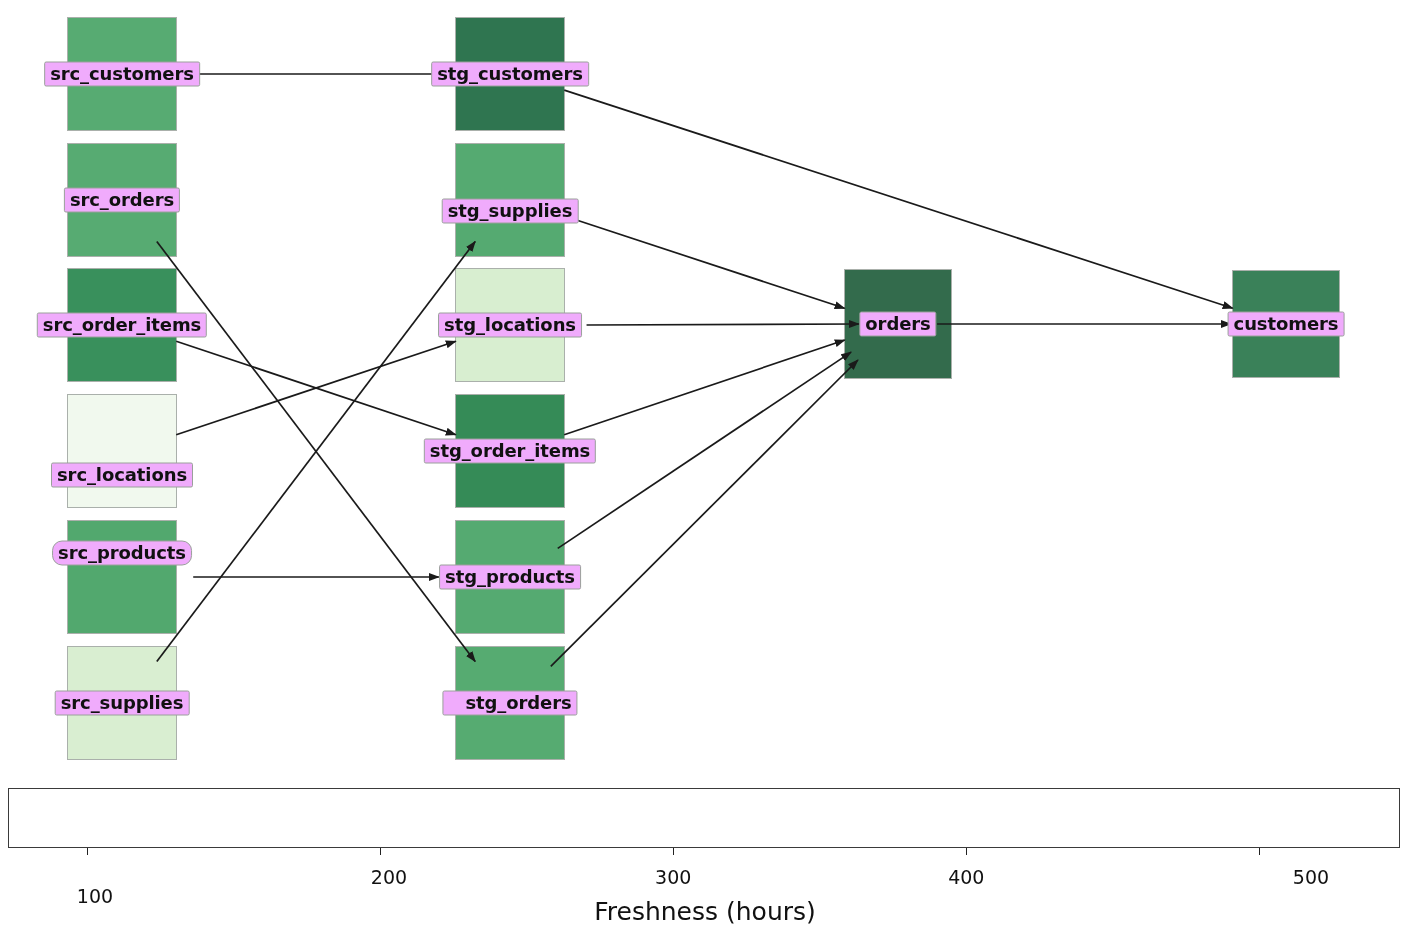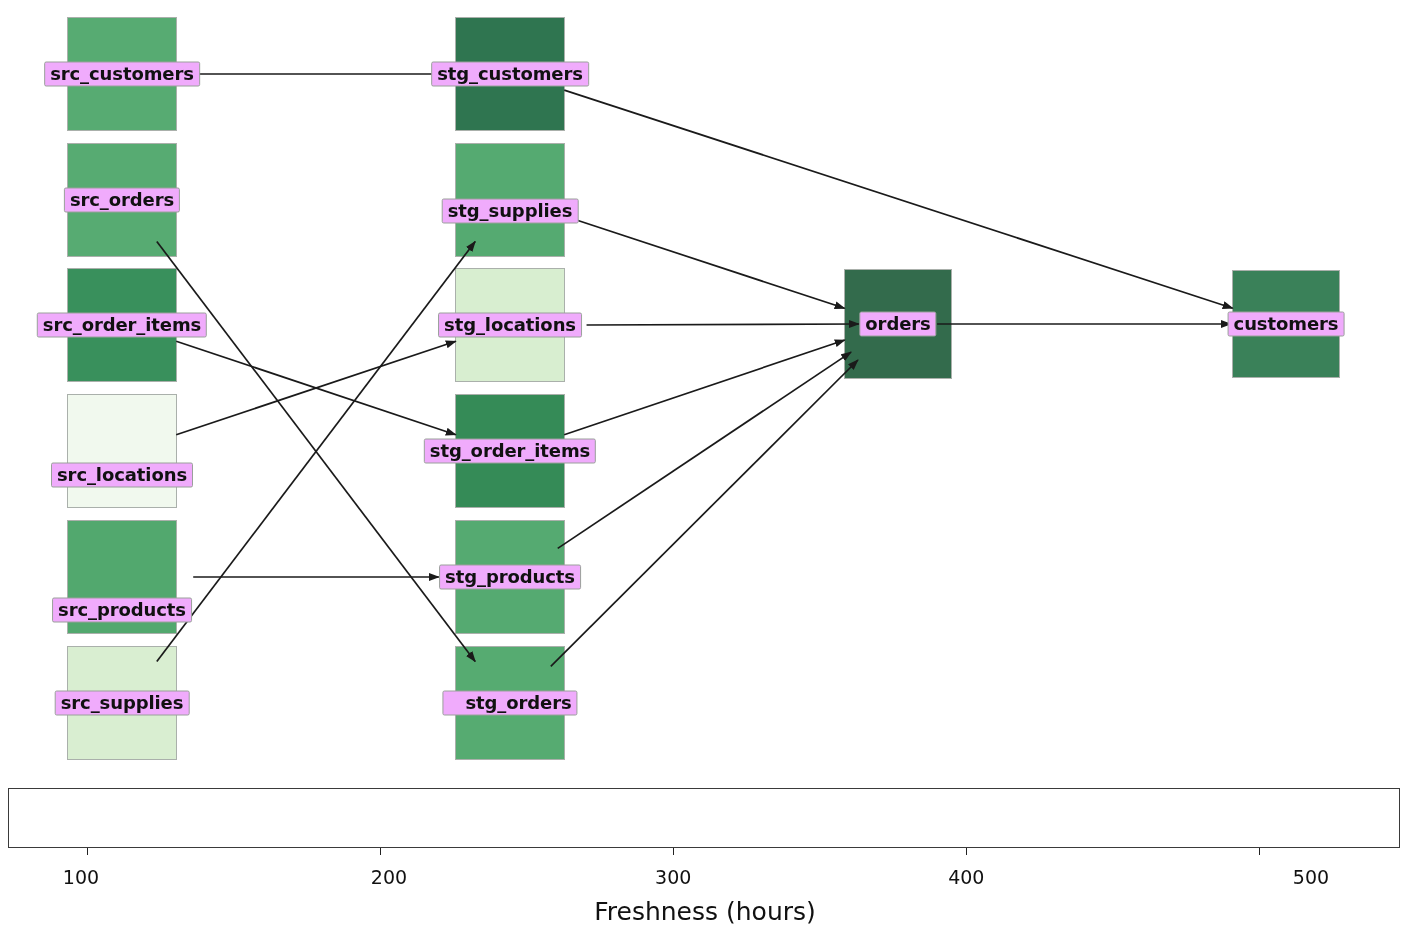--- a/index.html
+++ b/index.html
@@ -68,36 +68,36 @@
         <line x1="550.7752205480012" y1="666.3569487095951" x2="857.940134198455" y2="360.00019074145035" marker-end="url(#arrowhead)"></line>
         <line x1="937.1" y1="324" x2="1230.85" y2="324" marker-end="url(#arrowhead)"></line>
       </g>
   </svg>
 
   <div id="node-labels">
       <div class="node-label" style="left: 122px; top: 74px;">src_customers</div>
       <div class="node-label" style="left: 122px; top: 200px;">src_orders</div>
       <div class="node-label" style="left: 122px; top: 325px;">src_order_items</div>
       <div class="node-label" style="left: 122px; top: 475px;">src_locations</div>
-      <div class="node-label" style="left: 122px; top: 610px;">src_products</div>
+      <div class="node-label" style="left: 122px; top: 553px; border-radius: 10px;">src_products</div>
       <div class="node-label" style="left: 122px; top: 703px;">src_supplies</div>
       <div class="node-label" style="left: 510px; top: 74px; text-align: center;">stg_customers</div>
       <div class="node-label" style="left: 510px; top: 200px; margin-top: 11px;">stg_supplies</div>
       <div class="node-label" style="left: 510px; top: 325px;">stg_locations</div>
       <div class="node-label" style="left: 510px; top: 451px;">stg_order_items</div>
       <div class="node-label" style="left: 510px; top: 577px;">stg_products</div>
       <div class="node-label" style="left: 510px; top: 703px; padding-left: 22px;">stg_orders</div>
       <div class="node-label" style="left: 898px; top: 324px;">orders</div>
       <div class="node-label" style="left: 1286px; top: 324px;">customers</div>
     </div>
 
   <div id="cbar"></div>
   <div id="cbticks">
       <div class="cbtick" style="left: 87.1242px;"></div>
-      <div class="cblabel" style="left: 81px;">100</div>
+      <div class="cblabel" style="left: 95px; margin-top: 19px;">100</div>
       <div class="cbtick" style="left: 380.177px;"></div>
       <div class="cblabel" style="left: 389px;">200</div>
       <div class="cbtick" style="left: 673.229px;"></div>
       <div class="cblabel" style="left: 673.229px;">300</div>
       <div class="cbtick" style="left: 966.282px;"></div>
       <div class="cblabel" style="left: 966.282px;">400</div>
       <div class="cbtick" style="left: 1259.33px;"></div>
       <div class="cblabel" style="left: 1311px;">500</div>
     </div>
   <div id="cbtitle">Freshness (hours)</div>

